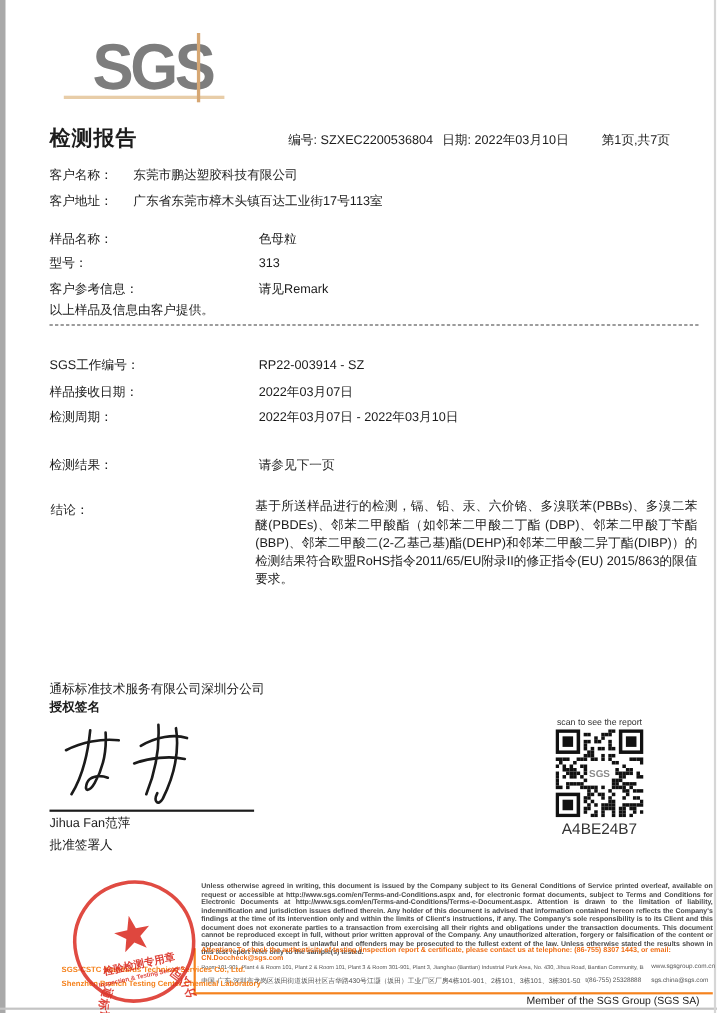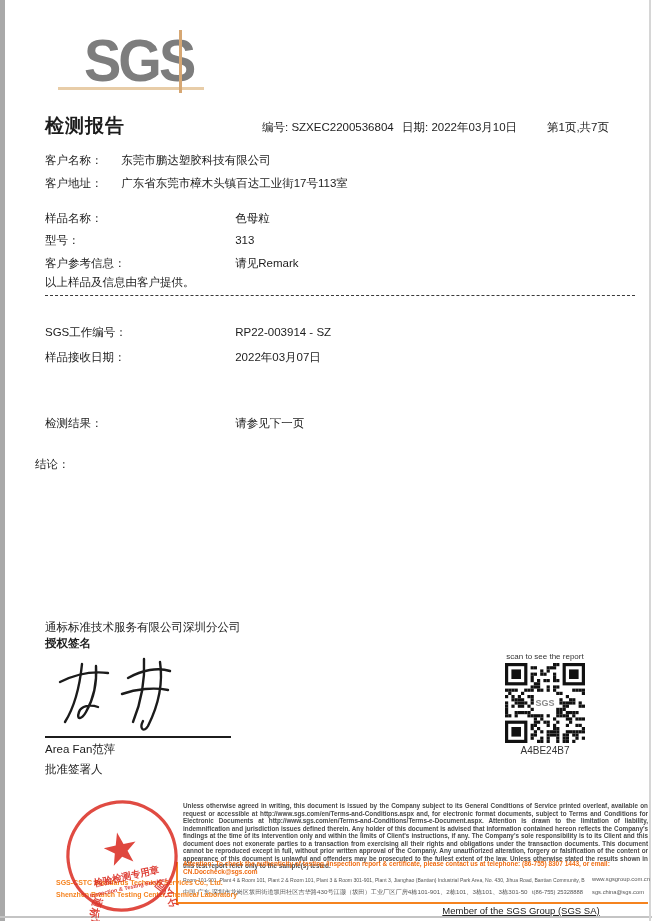--- a/index.html
+++ b/index.html
@@ -30,38 +30,38 @@
   .dashed{left:45px;top:295px;width:590px;height:0;border-top:1.6px dashed #3a3a3a;}
   
   .conclusion{left:232px;top:453px;width:402px;font-size:11.5px;line-height:16.5px;
     white-space:normal;text-align:justify;}
   
   .sig-line{left:45px;top:736px;width:186px;height:1.6px;background:#1c1c1c;}
   .sig-svg{left:52px;top:652px;}
   
   .qr-cap{left:490px;top:652px;width:110px;text-align:center;font-size:8px;color:#333;}
   .qr-box{left:505px;top:663px;}
-  .qr-lbl{left:490px;top:745px;width:110px;text-align:center;font-size:10px;color:#333;}
+  .qr-lbl{left:490px;top:745px;width:110px;text-align:center;font-size:14px;color:#333;}
   
   .stamp{left:62px;top:796px;transform:rotate(-12deg);opacity:.92;z-index:2;}
   .ft-company{left:56px;font-size:7px;color:#f5831f;font-weight:bold;white-space:nowrap;z-index:1;}
   .ft-vline{left:176px;top:862px;width:2px;height:43px;background:#f5831f;}
   .ft-hline{left:176px;top:902px;width:472px;height:2px;background:#f5831f;}
   .disclaimer{left:183px;top:802px;width:465px;font-size:6.35px;line-height:7.5px;
     color:#4a4a4a;text-align:justify;font-weight:bold;}
   .attention{left:183px;top:860px;width:465px;font-size:6.5px;line-height:7.6px;
     color:#f06d13;font-weight:bold;}
   .addr-en{left:183px;top:877px;width:402px;font-size:5.1px;color:#555;
     white-space:nowrap;overflow:hidden;}
   .website{left:592px;top:876px;font-size:5.8px;color:#555;}
   .addr-cn{left:183px;top:888px;width:345px;font-size:6.2px;color:#555;
     white-space:nowrap;overflow:hidden;}
   .phone{left:532px;top:889px;font-size:5.8px;color:#555;}
   .email-cn{left:592px;top:889px;font-size:5.8px;color:#555;}
-  .member{left:392px;top:905px;width:258px;text-align:center;font-size:9.5px;color:#222;text-decoration:underline;}
+  .member{left:378px;top:905px;width:258px;text-align:right;font-size:9.5px;color:#222;}
 </style>
 </head>
 <body>
 
 <div id="page">
 
   <div class="abs edge-left"></div>
   <div class="abs edge-bottom"></div>
   <div class="abs edge-right"></div>
 
@@ -106,42 +106,47 @@
   <div class="abs dashed"></div>
 
   <div class="abs row" style="left:45px;top:325px;">
     <span class="lbl" style="width:187px;">SGS工作编号：</span>
     <span>RP22-003914 - SZ</span>
   </div>
   <div class="abs row" style="left:45px;top:350px;">
     <span class="lbl" style="width:187px;">样品接收日期：</span>
     <span>2022年03月07日</span>
   </div>
+  <div class="abs row" style="left:45px;top:373px;">
+    <span class="lbl" style="width:187px;">检测周期：</span>
+    <span>2022年03月07日 - 2022年03月10日</span>
+  </div>
   <div class="abs row" style="left:45px;top:416px;">
     <span class="lbl" style="width:187px;">检测结果：</span>
     <span>请参见下一页</span>
   </div>
-  <div class="abs row" style="left:35px;top:457px;">结论：</div>
+  <div class="abs row" style="left:46px;top:457px;">结论：</div>
+  <div class="abs conclusion">基于所送样品进行的检测，镉、铅、汞、六价铬、多溴联苯(PBBs)、多溴二苯醚(PBDEs)、邻苯二甲酸酯（如邻苯二甲酸二丁酯 (DBP)、邻苯二甲酸丁苄酯(BBP)、邻苯二甲酸二(2-乙基己基)酯(DEHP)和邻苯二甲酸二异丁酯(DIBP)）的检测结果符合欧盟RoHS指令2011/65/EU附录II的修正指令(EU) 2015/863的限值要求。</div>
 
   <div class="abs row" style="left:45px;top:620px;">通标标准技术服务有限公司深圳分公司</div>
   <div class="abs row" style="left:45px;top:636px;font-weight:bold;">授权签名</div>
 
   <svg class="abs sig-svg" width="160" height="84" viewBox="0 0 160 84">
     <g stroke="#1b1b1b" stroke-width="2.4" fill="none" stroke-linecap="round" stroke-linejoin="round">
       <path d="M8,30 C22,23 40,19 56,21"></path>
       <path d="M30,12 C28,32 23,54 13,70"></path>
       <path d="M44,14 C45,30 42,46 34,60 C30,67 24,69 27,60 C29,54 38,52 46,55"></path>
       <path d="M76,26 C90,18 106,15 118,19"></path>
       <path d="M92,7 C93,26 90,48 81,70"></path>
       <path d="M108,10 C111,30 107,52 96,74 C92,81 87,77 91,69"></path>
       <path d="M70,42 C84,37 102,35 116,38"></path>
     </g>
   </svg>
   <div class="abs sig-line"></div>
-  <div class="abs row" style="left:45px;top:742px;">Area Fan范萍</div>
+  <div class="abs row" style="left:45px;top:742px;">Jihua Fan范萍</div>
   <div class="abs row" style="left:45px;top:762px;">批准签署人</div>
 
   <div class="abs qr-cap">scan to see the report</div>
   <svg class="abs qr-box" width="80" height="80" viewBox="0 0 80 80">
     <rect x="0" y="0" width="80" height="80" fill="#ffffff"></rect>
     <g fill="#111">
         <rect x="0" y="0" width="22.400000000000002" height="22.400000000000002" fill="#111"></rect>
         <rect x="3.2" y="3.2" width="16" height="16" fill="#fff"></rect>
         <rect x="6.4" y="6.4" width="9.600000000000001" height="9.600000000000001" fill="#111"></rect>
         <rect x="57.6" y="0" width="22.400000000000002" height="22.400000000000002" fill="#111"></rect>

